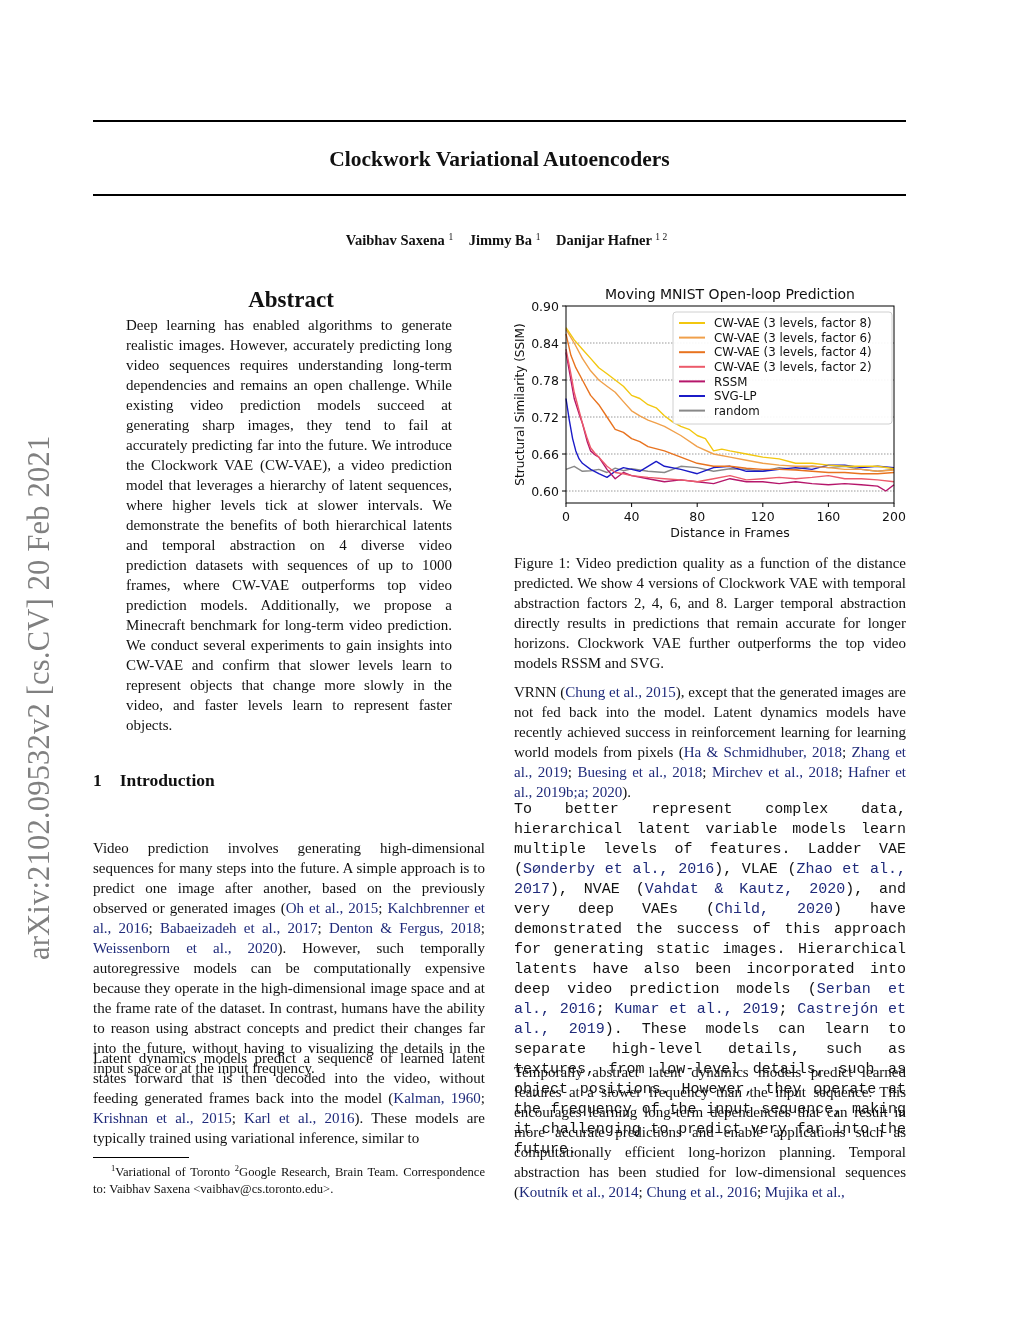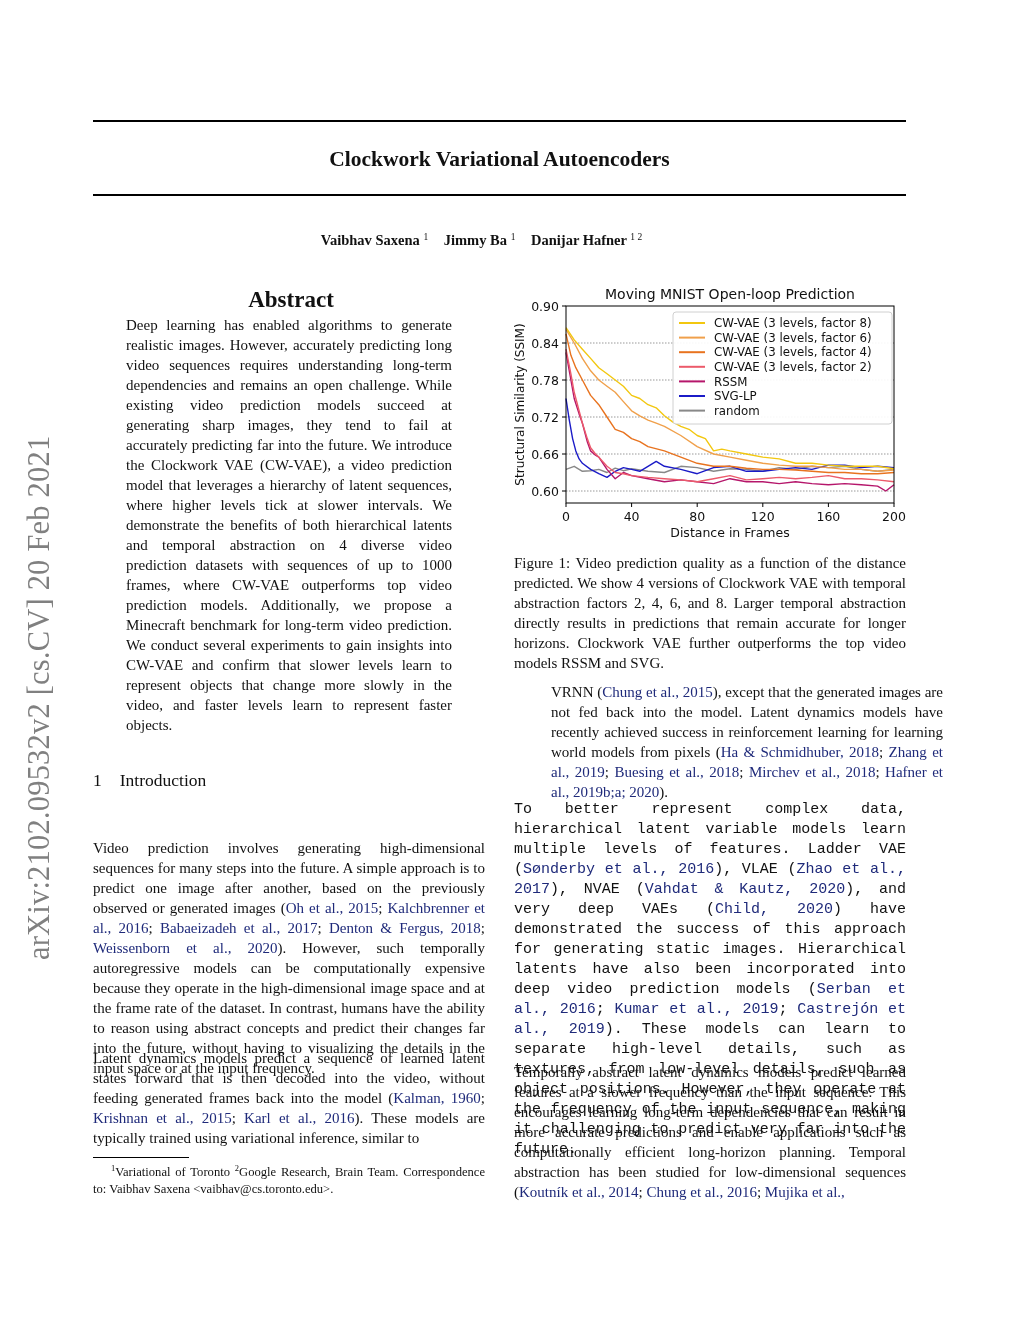--- a/index.html
+++ b/index.html
@@ -3,40 +3,40 @@
 <meta charset="utf-8">
 <style>
   html, body { margin: 0; padding: 0; background: #ffffff; }
   body { width: 1024px; height: 1325px; position: relative; overflow: hidden;
          font-family: "Liberation Serif", "DejaVu Serif", serif; color: #111; }
   .rule { position: absolute; left: 93px; width: 813px; background: #000; }
   .rule.top { top: 120px; height: 2px; }
   .rule.bot { top: 194px; height: 2px; }
   .title { position: absolute; top: 147px; left: 93px; width: 813px; text-align: center;
            font-weight: bold; font-size: 21.5px; }
-  .authors { position: absolute; top: 232px; left: 75px; width: 813px; text-align: center;
+  .authors { position: absolute; top: 232px; left: 100px; width: 813px; text-align: center;
              font-weight: bold; font-size: 14.5px; }
   .authors .au { margin: 0 6px; }
   .authors sup { font-weight: normal; font-size: 9.5px; vertical-align: 5px; }
   .arxiv { position: absolute; left: 22px; top: 960px; transform-origin: 0 0; transform: rotate(-90deg);
            font-size: 30.5px; color: #808080; white-space: nowrap; letter-spacing: 0.2px; }
   .col { position: absolute; font-size: 15px; line-height: 20px; text-align: justify; }
   .abstract-head { position: absolute; top: 287px; left: 126px; width: 330px; text-align: center;
                    font-weight: bold; font-size: 23px; }
   .abstract { top: 315px; left: 126px; width: 326px; }
-  .sec-head { position: absolute; top: 770px; left: 93px; font-weight: normal; font-size: 17.5px; }
+  .sec-head { position: absolute; top: 770px; left: 93px; font-weight: bold; font-size: 17.5px; }
   .sec-head .num { margin-right: 18px; }
   .intro1 { top: 807px; left: 93px; width: 392px; margin-top: 31px; }
   .intro2 { top: 1048px; left: 93px; width: 392px; }
   .fn-rule { position: absolute; top: 1157px; left: 93px; width: 96px; height: 1px; background: #000; }
   .footnote { position: absolute; top: 1160px; left: 93px; width: 392px; font-size: 12.6px; line-height: 17px; text-align: justify; }
   .footnote .ind { display: inline-block; width: 18px; }
   .footnote sup { font-size: 8.5px; }
   .caption { top: 553px; left: 514px; width: 392px; }
-  .right1 { top: 682px; left: 514px; width: 392px; margin-left: 37px; }
+  .right1 { top: 682px; left: 514px; width: 392px; }
   .right2 { top: 800px; left: 514px; width: 392px; font-family: Liberation Mono, monospace; }
   .right3 { top: 1062px; left: 514px; width: 392px; }
   .cite { color: #1f2a7a; }
   .chart { position: absolute; left: 500px; top: 280px; width: 420px; height: 265px; }
   .chart svg { display: block; }
   .chart text { font-family: "DejaVu Sans", sans-serif; fill: #111; }
 </style>
 </head>
 <body>
 

